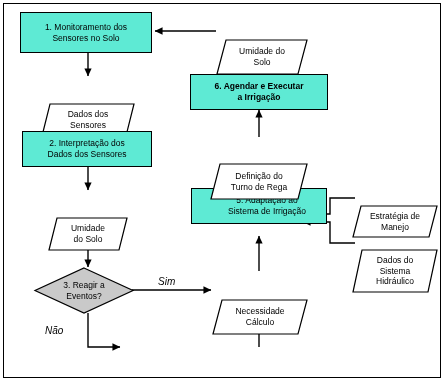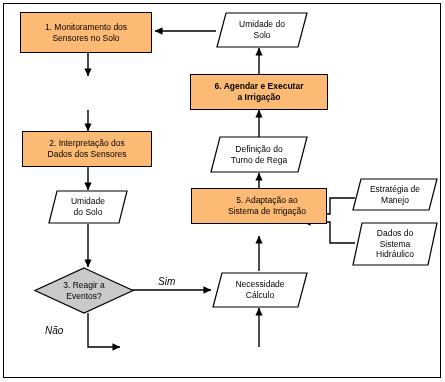--- a/index.html
+++ b/index.html
@@ -31,26 +31,27 @@
     align-items: center;
     justify-content: center;
     text-align: center;
     font-size: 8.5px;
     line-height: 1.25;
     color: #000000;
   }
   .rect {
     border: 1px solid #000000;
   }
-  .rect.gray { background: #fdba74; }
+  .rect.gray { background: #5eead4; }
 
   
   .para {
     position: absolute;
     box-sizing: border-box;
+    margin-top: 27px;
   }
   .para svg, .diamond svg {
     position: absolute;
     left: 0;
     top: 0;
     overflow: visible;
   }
   .para .label, .diamond .label {
     position: absolute;
     left: 0; top: 0; right: 0; bottom: 0;
@@ -124,20 +125,27 @@
 
       <line x1="216" y1="31" x2="155" y2="31" marker-end="url(#ah)"></line>
     </g>
   </svg>
 
   <div class="node rect gray" style="left:20px; top:12px; width:132px; height:41px;">
     <span style="white-space: pre-line;">1. Monitoramento dos
 Sensores no Solo</span>
   </div>
 
+  <div class="para" style="left:41px; top:76px; width:94px; height:34px;">
+    <svg width="94" height="34" viewBox="0 0 94 34">
+      <polygon points="9,1 93,1 85,33 1,33" fill="#ffffff" stroke="#000000" stroke-width="1.2"></polygon>
+    </svg>
+    <span class="label" style="white-space: pre-line;">Dados dos
+Sensores</span>
+  </div>
 
   <div class="node rect gray" style="left:22px; top:131px; width:130px; height:36px;">
     <span style="white-space: pre-line;">2. Interpretação dos
 Dados dos Sensores</span>
   </div>
 
   <div class="para" style="left:48px; top:190px; width:80px; height:34px;">
     <svg width="80" height="34" viewBox="0 0 80 34">
       <polygon points="9,1 79,1 71,33 1,33" fill="#ffffff" stroke="#000000" stroke-width="1.2"></polygon>
     </svg>

